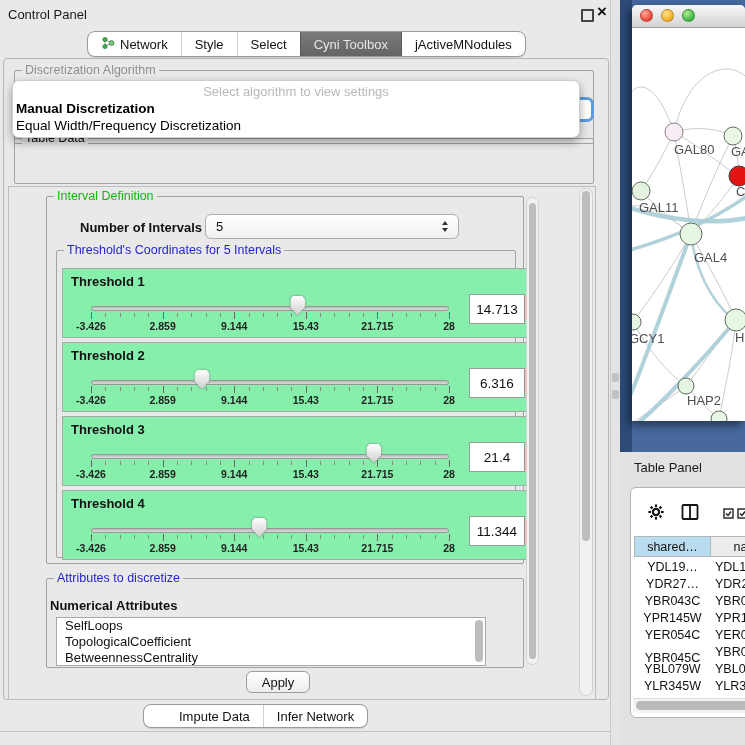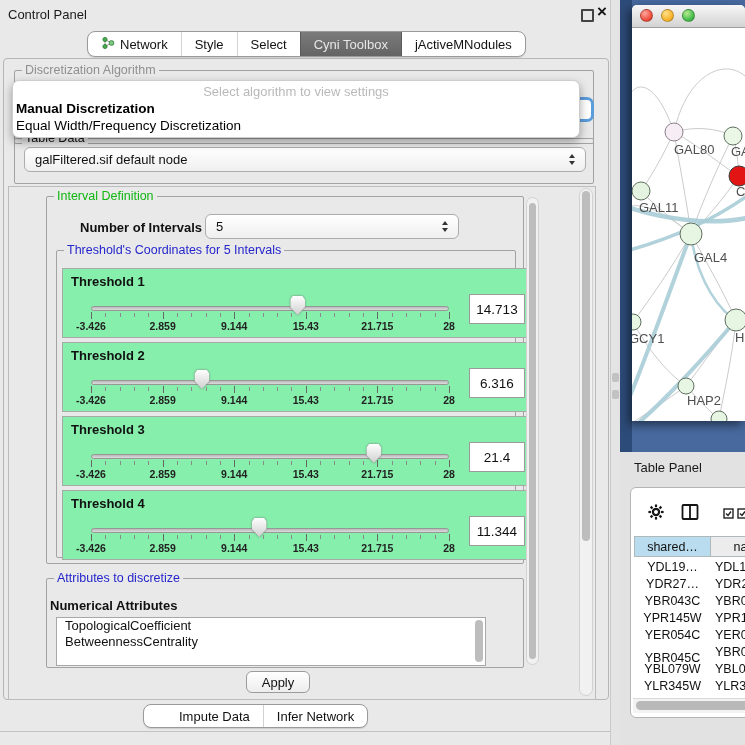--- a/index.html
+++ b/index.html
@@ -127,27 +127,20 @@
     <div class="content-box"></div>
 
     <div class="grp" style="left:14px;top:70px;width:578px;height:72px;">
       <span class="grp-title t-gray">Discretization Algorithm</span>
     </div>
 
     <div class="focus-combo"></div>
 
     <div class="grp" style="left:14px;top:138px;width:578px;height:44px;">
       <span class="grp-title t-black">Table Data</span>
-    </div>
-    <div class="combo" style="left:24px;top:147px;width:562px;height:25px;">
-      <span>galFiltered.sif default node</span>
-      <span class="arrows">
-          <span class="tri-up"></span>
-          <span class="tri-down"></span>
-        </span>
     </div>
 
     <div class="popup">
       <div class="popup-hint">Select algorithm to view settings</div>
       <div class="popup-opt1">Manual Discretization</div>
       <div class="popup-opt2">Equal Width/Frequency Discretization</div>
     </div>
 
     <div class="abs" style="left:8px;top:186px;width:586px;height:512px;border:1px solid #bcbcbc;"></div>
 
@@ -261,20 +254,21 @@
           </div>
       </div>
       <div class="valbox">11.344</div>
     </div>
 
     <div class="grp" style="left:46px;top:578px;width:476px;height:88px;">
       <span class="grp-title t-blue">Attributes to discretize</span>
     </div>
     <div class="abs" style="left:50px;top:598px;font-size:13px;font-weight:bold;color:#111;">Numerical Attributes</div>
     <div class="listbox" style="left:56px;top:617px;width:428px;height:47px;">
+      <div class="li">SelfLoops</div>
       <div class="li">TopologicalCoefficient</div>
       <div class="li">BetweennessCentrality</div>
       <div class="vthumb" style="left:auto;right:2px;top:2px;height:42px;width:8px;"></div>
     </div>
 
     <div class="vscroll" style="left:526px;top:197px;width:13px;height:468px;">
       <div class="vthumb" style="top:5px;height:456px;"></div>
     </div>
 
     <div class="vscroll" style="left:579px;top:188px;width:14px;height:508px;">

